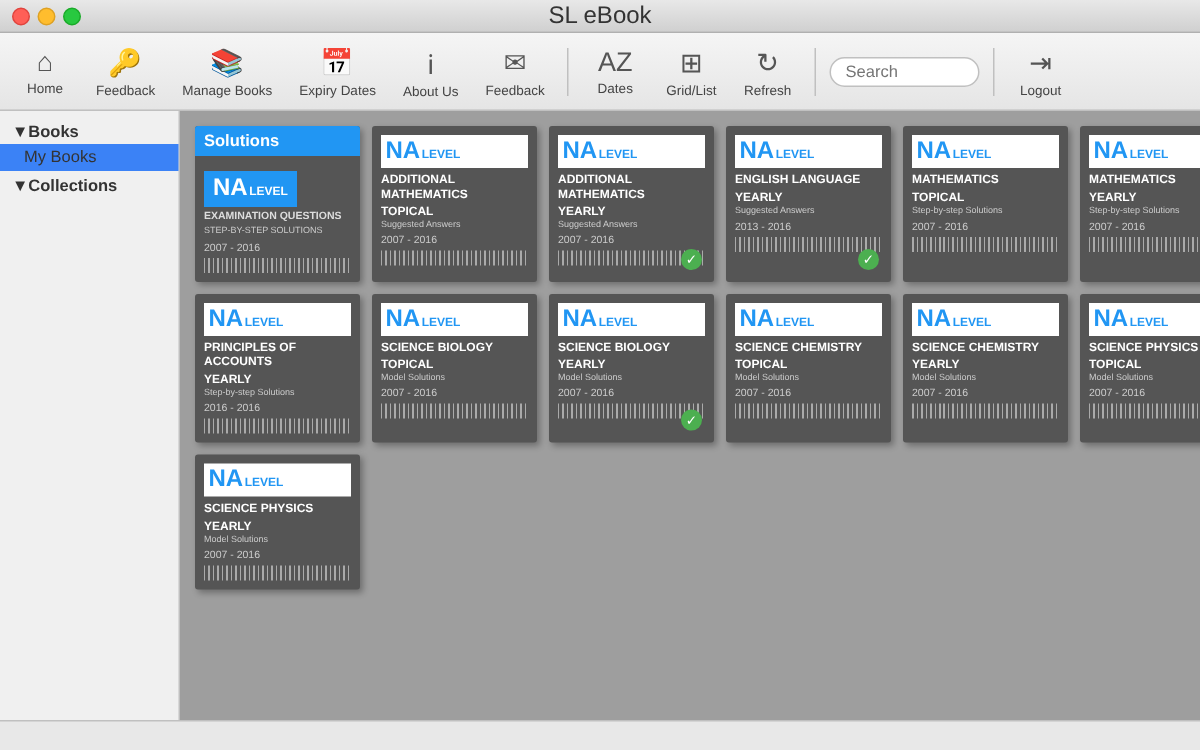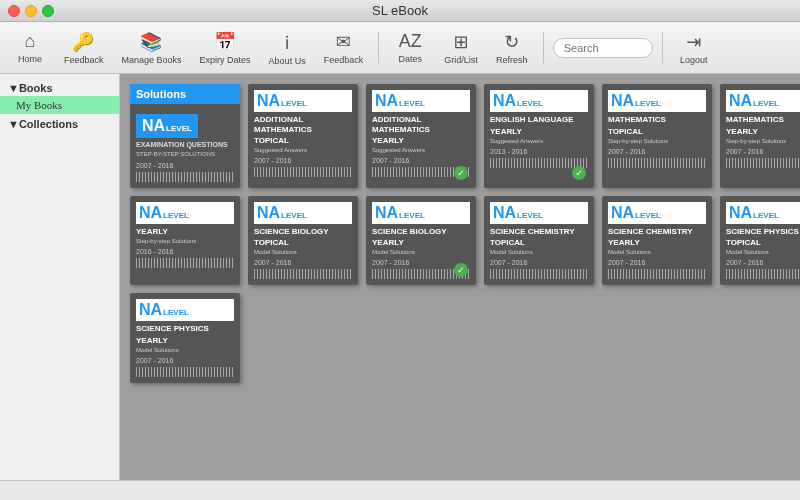--- a/index.html
+++ b/index.html
@@ -8,21 +8,21 @@
     
     .title-bar {
       height: 22px;
       background: linear-gradient(to bottom, #e8e8e8, #d0d0d0);
       display: flex;
       align-items: center;
       justify-content: center;
       border-bottom: 1px solid #b0b0b0;
       position: relative;
     }
-    .title-bar-title { font-size: 13px; color: #333; font-weight: 500; }
+    .title-bar-title { font-size: 16px; color: #333; font-weight: 500; }
     .traffic-lights { position: absolute; left: 8px; display: flex; gap: 5px; }
     .traffic-light { width: 12px; height: 12px; border-radius: 50%; }
     .tl-close { background: #ff5f57; border: 1px solid #e0443e; }
     .tl-min { background: #ffbd2e; border: 1px solid #dea123; }
     .tl-max { background: #28c940; border: 1px solid #1aab29; }
 
     
     .toolbar {
       height: 52px;
       background: linear-gradient(to bottom, #f5f5f5, #e5e5e5);
@@ -72,21 +72,21 @@
       color: #333;
       padding: 4px 8px 2px;
       cursor: pointer;
     }
     .sidebar-item {
       font-size: 11px;
       color: #333;
       padding: 3px 16px;
       cursor: pointer;
     }
-    .sidebar-item:hover, .sidebar-item.active { background: #86efac; font-family: Liberation Serif, serif; }
+    .sidebar-item:hover, .sidebar-item.active { background: #3b82f6; }
 
     
     .content {
       flex: 1;
       background: #9e9e9e;
       overflow-y: auto;
       padding: 10px;
     }
     .books-grid {
       display: grid;
@@ -359,20 +359,21 @@
       </div>
 
       <div class="book-card">
         <div class="book-card-inner">
           <div style="background:white; padding:3px; margin-bottom:3px;">
             <div class="na-level-badge">
               <span class="na-text" style="color:#2196F3;">NA</span>
               <span class="level-text" style="color:#2196F3;">LEVEL</span>
             </div>
           </div>
+          <div class="book-title">PRINCIPLES OF ACCOUNTS</div>
           <div class="book-type">YEARLY</div>
           <div class="book-subtitle">Step-by-step Solutions</div>
           <div class="book-year">2016 - 2016</div>
           <div class="book-barcode"></div>
         </div>
       </div>
 
       <div class="book-card">
         <div class="book-card-inner">
           <div style="background:white; padding:3px; margin-bottom:3px;">

